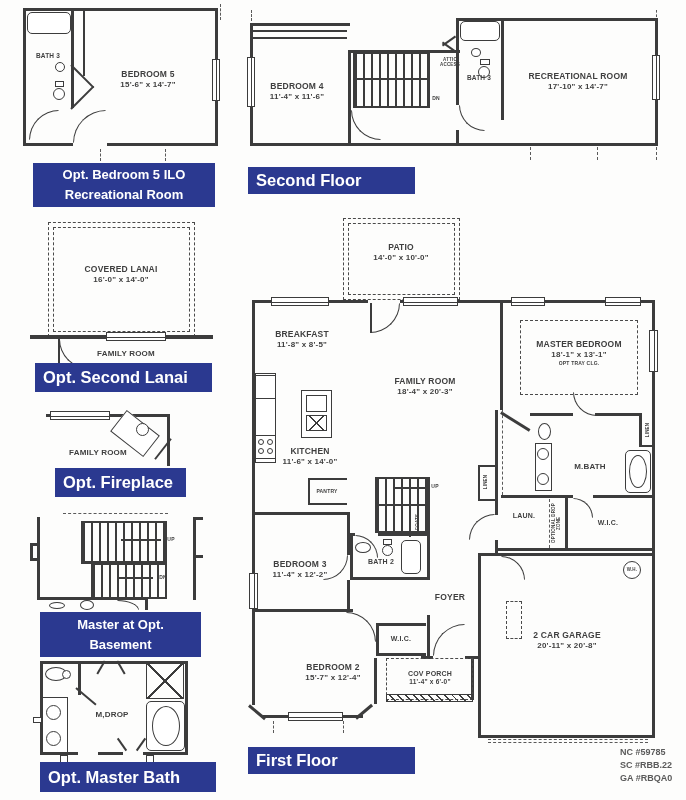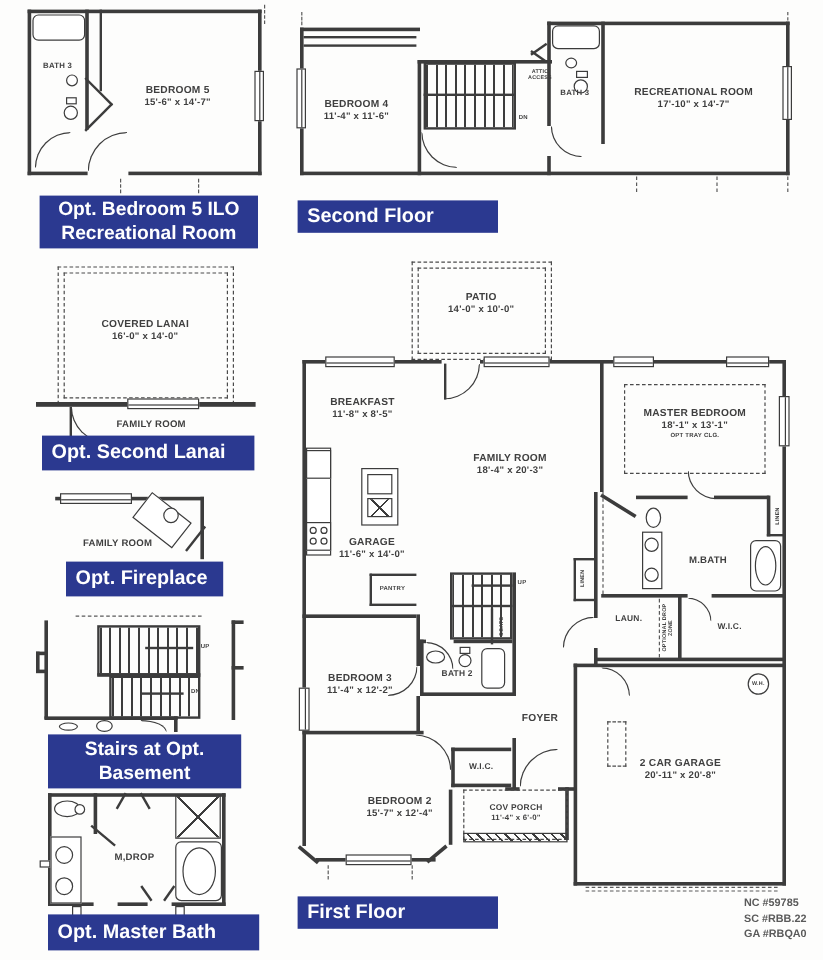--- a/index.html
+++ b/index.html
@@ -27,21 +27,21 @@
   .hatch{position:absolute;border:1px solid #3c3c3c;background:repeating-linear-gradient(45deg,#3c3c3c 0 1.4px,transparent 1.4px 5.5px);}
   .tub{position:absolute;border:1.8px solid #3c3c3c;border-radius:5px;background:#fff;}
   .oval{position:absolute;border:1.5px solid #3c3c3c;border-radius:50%;background:#fff;}
   .circ{position:absolute;border:1.4px solid #3c3c3c;border-radius:50%;background:#fff;}
   .box{position:absolute;border:1.4px solid #3c3c3c;background:#fff;}
   .xbox{position:absolute;border:1.8px solid #3c3c3c;background:
     linear-gradient(45deg,transparent calc(50% - .8px),#3c3c3c calc(50% - .8px) calc(50% + .8px),transparent calc(50% + .8px)),
     linear-gradient(-45deg,transparent calc(50% - .8px),#3c3c3c calc(50% - .8px) calc(50% + .8px),transparent calc(50% + .8px));}
   .badge{position:absolute;background:var(--badge,#2b3990);color:#fff;font-weight:700;display:flex;flex-direction:column;justify-content:center;}
   .badge.single{padding-left:8px;font-size:16.5px;align-items:flex-start;}
-  .badge.two{align-items:center;font-size:16px;line-height:20px;}
+  .badge.two{align-items:center;font-size:13px;line-height:20px;}
   .footer{position:absolute;color:#5a5a5a;font-weight:700;font-size:9px;line-height:13px;}
 </style>
 </head>
 <body>
 
 <div id="canvas">
 
   <div class="plan" style="left:15px;top:4px;width:212px;height:160px;">
     <div class="w" style="left:8px;top:4px;width:195px;height:3px"></div>
     <div class="w" style="left:8px;top:4px;width:3px;height:138px"></div>
@@ -165,21 +165,21 @@
     <div class="w" style="left:168px;top:12px;width:3px;height:83px"></div>
     <div class="w" style="left:168px;top:12px;width:10px;height:3px"></div>
     <div class="w" style="left:168px;top:50px;width:10px;height:3px"></div>
     <div class="w" style="left:12px;top:92px;width:111px;height:3px"></div>
     <div class="w" style="left:120px;top:92px;width:3px;height:13px"></div>
     <div class="circ" style="left:24px;top:97px;width:16px;height:7px;border-radius:50%"></div>
     <div class="oval" style="left:55px;top:95px;width:14px;height:10px"></div>
     <div class="arc arc-ne" style="left:92px;top:95px;width:22px;height:10px"></div>
   </div>
   <div class="badge two" style="left:40px;top:612px;width:161px;height:45px">
-    <span>Stairs at Opt.</span>
+    <span>Master at Opt.</span>
     <span>Basement</span>
   </div>
 
   <div class="plan" style="left:28px;top:655px;width:200px;height:105px;">
     <div class="w" style="left:12px;top:6px;width:148px;height:3px"></div>
     <div class="w" style="left:12px;top:6px;width:3px;height:94px"></div>
     <div class="w" style="left:157px;top:6px;width:3px;height:94px"></div>
     <div class="w" style="left:12px;top:97px;width:38px;height:3px"></div>
     <div class="w" style="left:70px;top:97px;width:25px;height:3px"></div>
     <div class="w" style="left:115px;top:97px;width:45px;height:3px"></div>
@@ -279,21 +279,21 @@
     <div class="circ" style="left:15px;top:233px;width:6px;height:6px"></div>
     <div class="circ" style="left:24px;top:233px;width:6px;height:6px"></div>
     <div class="box" style="left:58px;top:175px;width:31px;height:48px;border-width:1.8px"></div>
     <div class="box" style="left:63px;top:180px;width:21px;height:17px"></div>
     <div class="xbox" style="left:63px;top:200px;width:21px;height:16px;border-width:1.4px"></div>
     <div class="lbl s9" style="left:59px;top:125px">
       <span style="display:block">BREAKFAST</span>
       <span class="s8" style="display:block">11'-8" x 8'-5"</span>
     </div>
     <div class="lbl s9" style="left:67px;top:242px">
-      <span style="display:block">GARAGE</span>
+      <span style="display:block">KITCHEN</span>
       <span class="s8" style="display:block">11'-6" x 14'-0"</span>
     </div>
     <div class="lbl s9" style="left:182px;top:172px">
       <span style="display:block">FAMILY ROOM</span>
       <span class="s8" style="display:block">18'-4" x 20'-3"</span>
     </div>
 
     <div class="w" style="left:65px;top:263px;width:39px;height:2px"></div>
     <div class="w" style="left:65px;top:263px;width:2px;height:27px"></div>
     <div class="w" style="left:65px;top:288px;width:39px;height:2px"></div>

